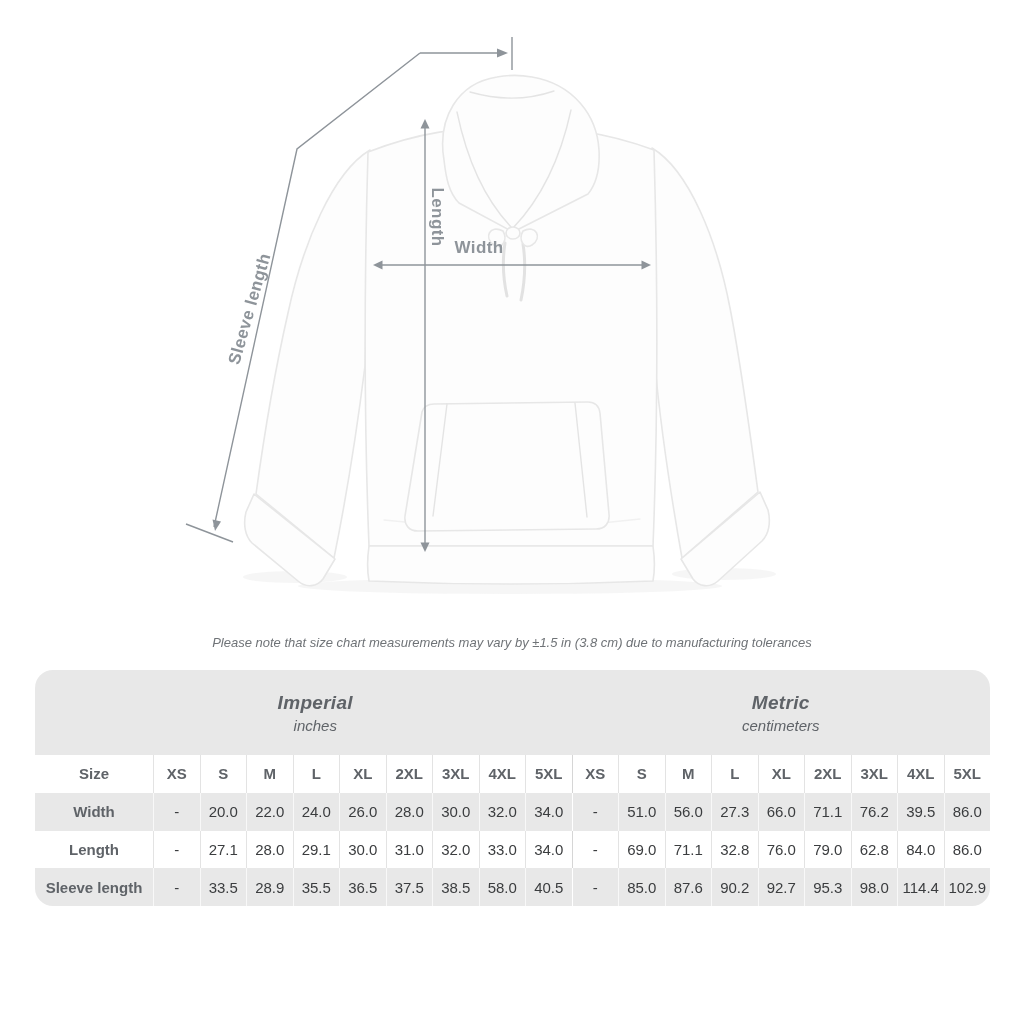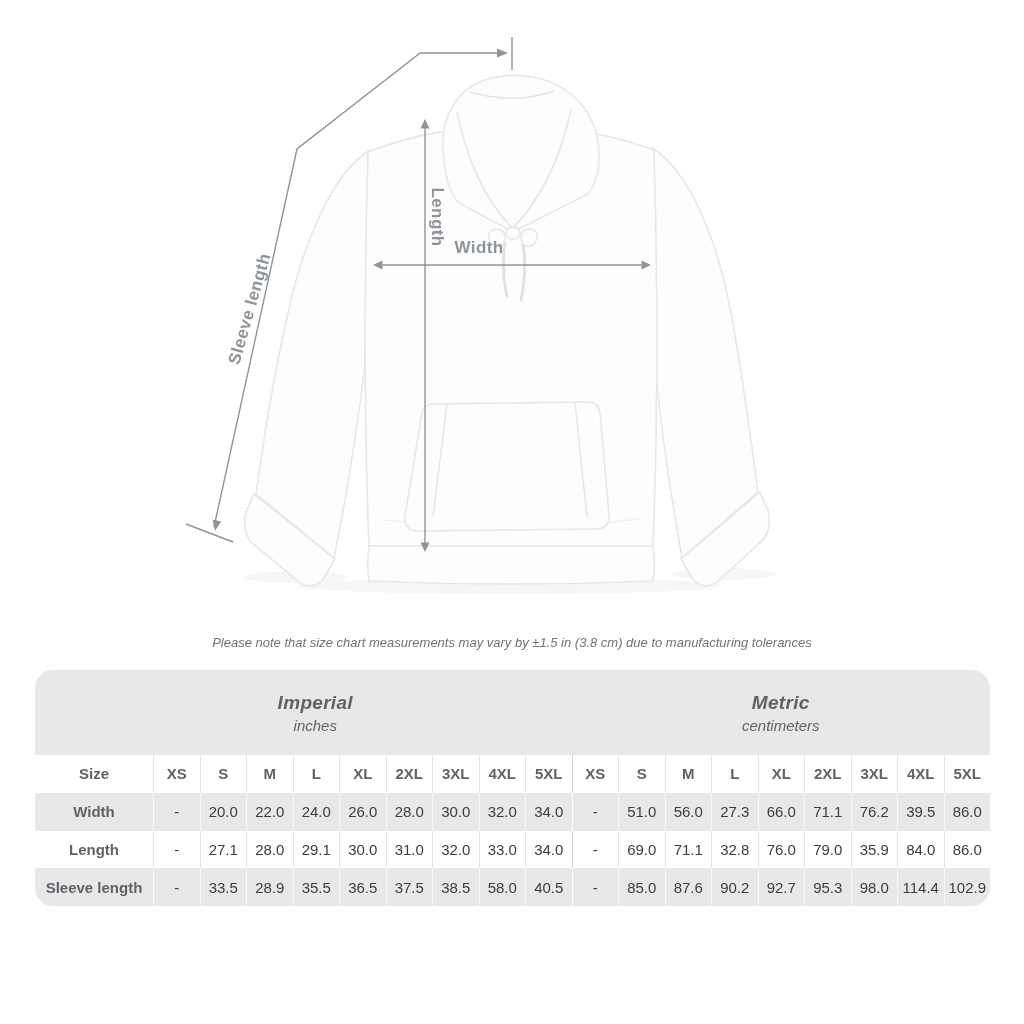--- a/index.html
+++ b/index.html
@@ -162,21 +162,21 @@
       <div class="cell val">31.0</div>
       <div class="cell val">32.0</div>
       <div class="cell val">33.0</div>
       <div class="cell val">34.0</div>
       <div class="cell val sect">-</div>
       <div class="cell val">69.0</div>
       <div class="cell val">71.1</div>
       <div class="cell val">32.8</div>
       <div class="cell val">76.0</div>
       <div class="cell val">79.0</div>
-      <div class="cell val">35.9</div>
+      <div class="cell val">62.8</div>
       <div class="cell val">84.0</div>
       <div class="cell val">86.0</div>
       <div class="cell head first shade">Sleeve length</div>
       <div class="cell val shade">-</div>
       <div class="cell val shade">33.5</div>
       <div class="cell val shade">28.9</div>
       <div class="cell val shade">35.5</div>
       <div class="cell val shade">36.5</div>
       <div class="cell val shade">37.5</div>
       <div class="cell val shade">38.5</div>

